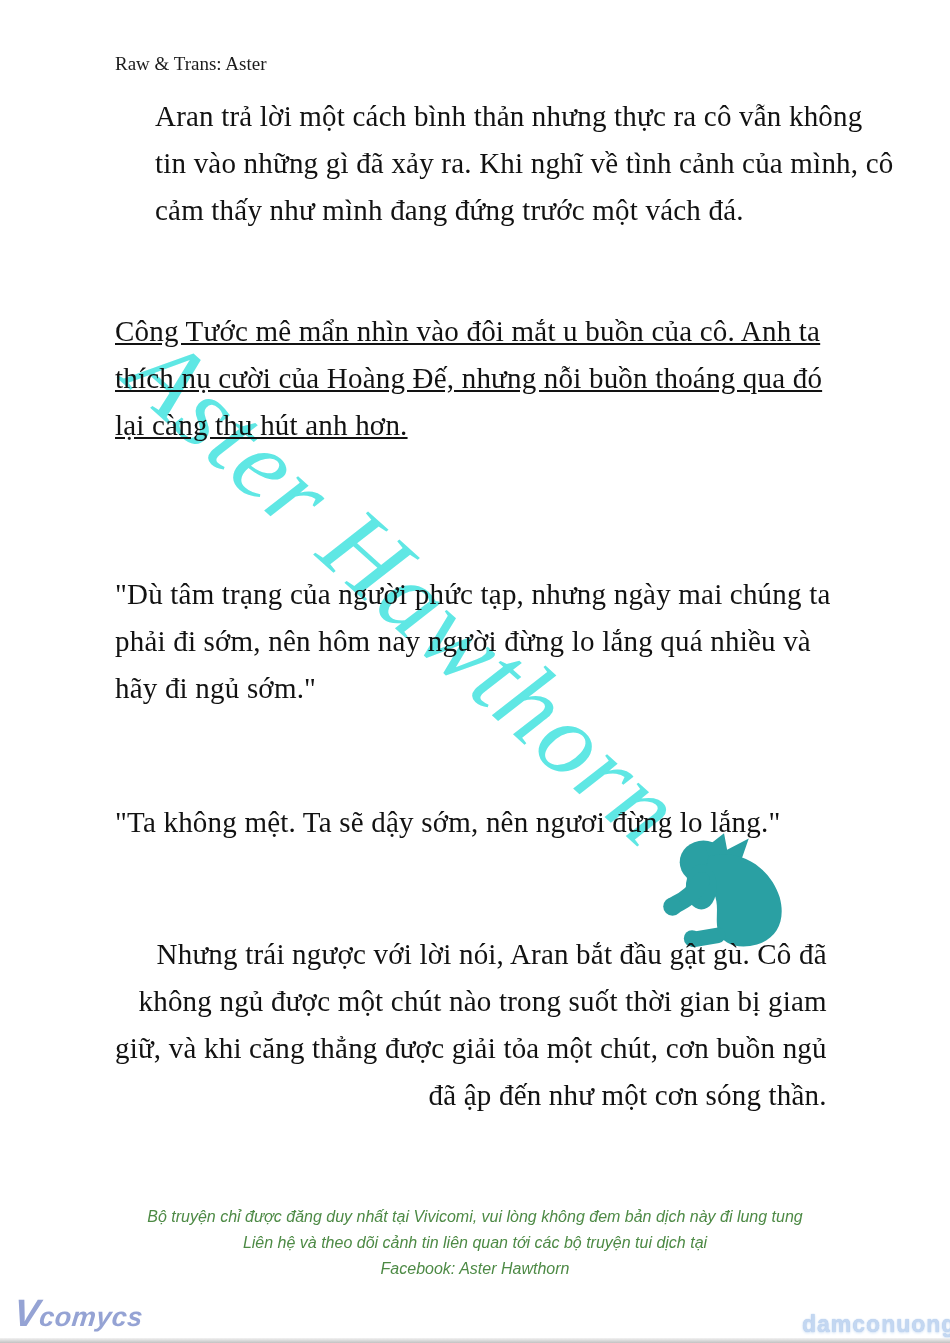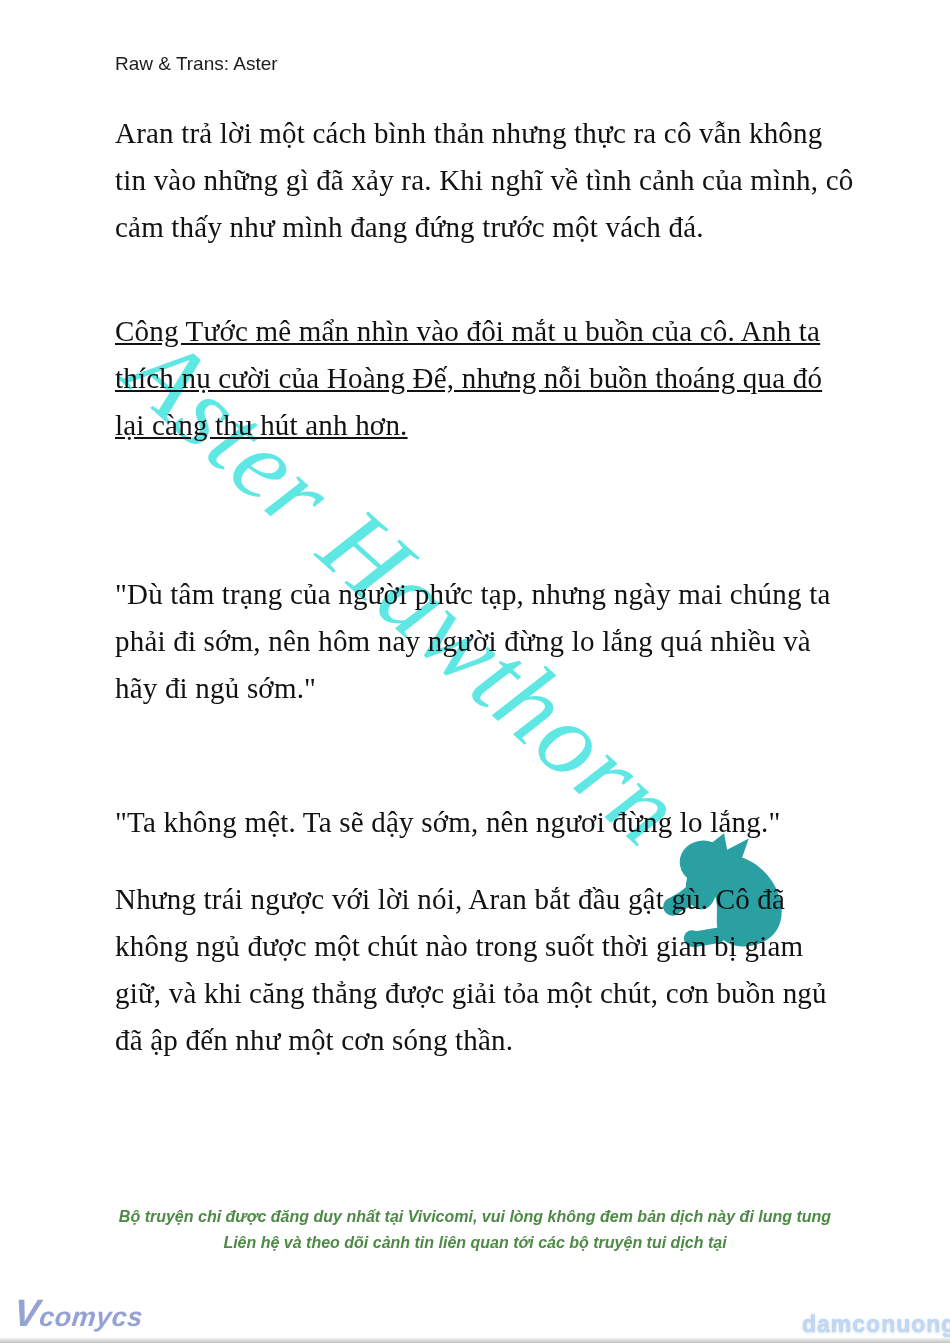--- a/index.html
+++ b/index.html
@@ -11,41 +11,41 @@
     overflow: hidden;
     font-family: "Liberation Serif", "DejaVu Serif", serif;
     color: #121212;
   }
 
   
   .credit {
     position: absolute;
     left: 115px;
     top: 53px;
-    font-family: Liberation Sans, sans-serif;
+    font-family: Liberation Serif, serif;
     font-size: 19px;
     color: #1c1c1c;
     z-index: 3;
   }
 
   
   .para {
     position: absolute;
     left: 115px;
     font-size: 29px;
     line-height: 47px;
     white-space: pre;
     letter-spacing: 0.2px;
     z-index: 3;
   }
-  .p1 { top: 110px;  }
+  .p1 { top: 93px; margin-left: 40px;  }
   .p2 { top: 308px; text-decoration: underline;  }
   .p3 { top: 571px;  }
   .p4 { top: 799px;  }
-  .p5 { top: 876px;  }
+  .p5 { top: 931px; text-align: right;  }
 
   
   .watermark {
     position: absolute;
     left: 185px;
     top: 310px;
     font-size: 105px;
     font-style: italic;
     font-family: "Liberation Serif", "DejaVu Serif", serif;
     white-space: nowrap;
@@ -69,21 +69,21 @@
   
   .footer {
     position: absolute;
     left: 0;
     top: 1204px;
     width: 950px;
     text-align: center;
     font-family: "Liberation Sans", "DejaVu Sans", sans-serif;
     font-size: 16px;
     font-style: italic;
-    font-weight: bold;
+    font-weight: normal;
     line-height: 26px;
     z-index: 3;
   }
   .footer div { display: block; }
 
   
   .vcomycs {
     position: absolute;
     left: 14px;
     top: 1292px;
@@ -164,20 +164,21 @@
 hãy đi ngủ sớm."</div>
   <div class="para p4">"Ta không mệt. Ta sẽ dậy sớm, nên ngươi đừng lo lắng."</div>
   <div class="para p5">Nhưng trái ngược với lời nói, Aran bắt đầu gật gù. Cô đã
 không ngủ được một chút nào trong suốt thời gian bị giam
 giữ, và khi căng thẳng được giải tỏa một chút, cơn buồn ngủ
 đã ập đến như một cơn sóng thần.</div>
 
   <div class="footer" style="color: rgb(77, 138, 69);">
     <div>Bộ truyện chỉ được đăng duy nhất tại Vivicomi, vui lòng không đem bản dịch này đi lung tung</div>
     <div>Liên hệ và theo dõi cảnh tin liên quan tới các bộ truyện tui dịch tại</div>
+    <div>Facebook: Aster Hawthorn</div>
   </div>
 
   <div class="vcomycs" style="color: rgb(149, 163, 212);">Vcomycs</div>
 
   <div class="damconuong" style="color: rgb(195, 215, 241);">damconuong</div>
 
   <div class="page-edge"></div>
 
 </div>
 

